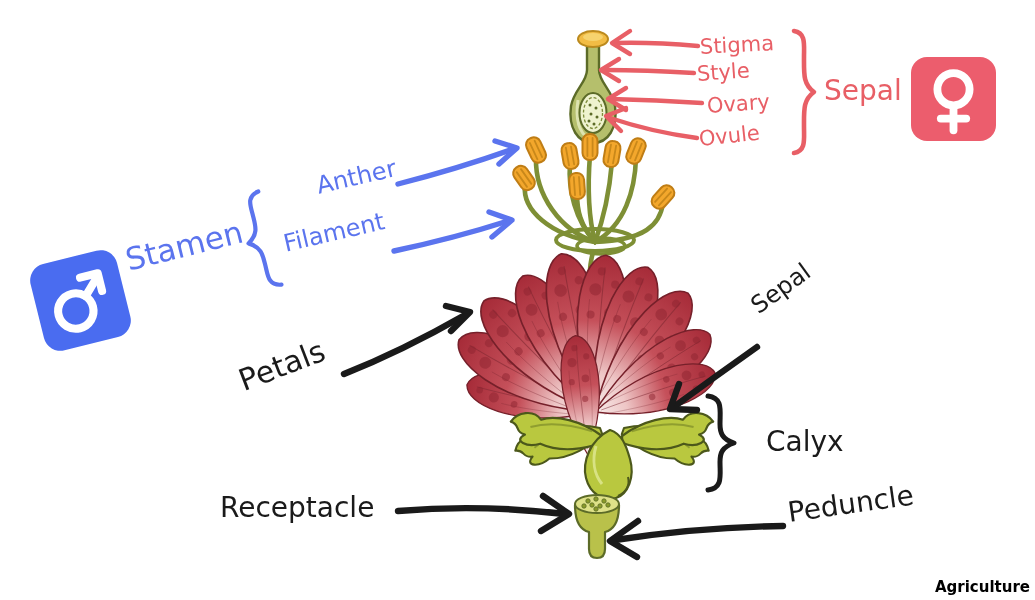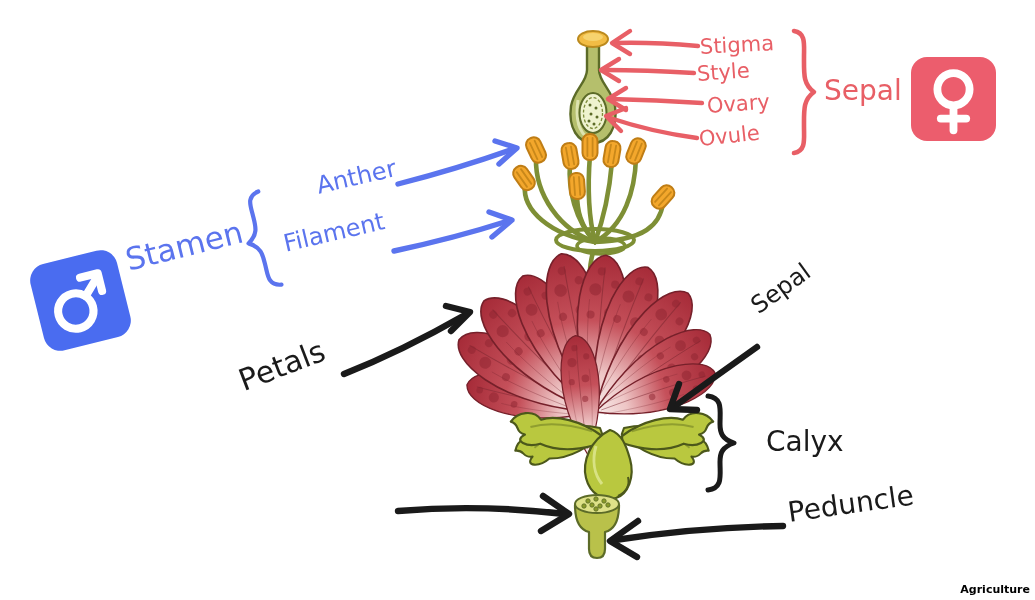--- a/index.html
+++ b/index.html
@@ -42,21 +42,21 @@
     left:911px;top:57px;width:85px;height:84px;
     background:#ec5d6d;border-radius:16px;
   }
   .icon-male{
     left:36px;top:256px;width:89px;height:89px;
     background:#4a6cf0;border-radius:17px;
     transform:rotate(-14deg);
   }
   .watermark{
     position:absolute;right:5px;bottom:4px;
-    font-size:11px;font-weight:bold;color:#000000;
+    font-size:15px;font-weight:bold;color:#000000;
     letter-spacing:0px;
   }
 </style>
 </head>
 <body>
 
 <div class="stage">
 
   <svg class="art" viewBox="0 0 1035 600" aria-hidden="true">
     <defs>
@@ -211,20 +211,21 @@
   <span class="label red lbl-ovule">Ovule</span>
   <span class="label red lbl-pistil">Sepal</span>
 
   <span class="label blue lbl-anther">Anther</span>
   <span class="label blue lbl-filament">Filament</span>
   <span class="label blue lbl-stamen">Stamen</span>
 
   <span class="label black lbl-petals">Petals</span>
   <span class="label black lbl-sepal">Sepal</span>
   <span class="label black lbl-calyx">Calyx</span>
+  <span class="label black lbl-receptacle">Receptacle</span>
   <span class="label black lbl-peduncle">Peduncle</span>
 
   <div class="icon icon-female">
     <svg width="85" height="84" viewBox="0 0 86 86">
       <g fill="none" stroke="#ffffff" stroke-width="8" stroke-linecap="round">
         <circle cx="43" cy="33" r="16.5"></circle>
         <path d="M43,50 L43,75"></path>
         <path d="M30,63 L56,63"></path>
       </g>
     </svg>

